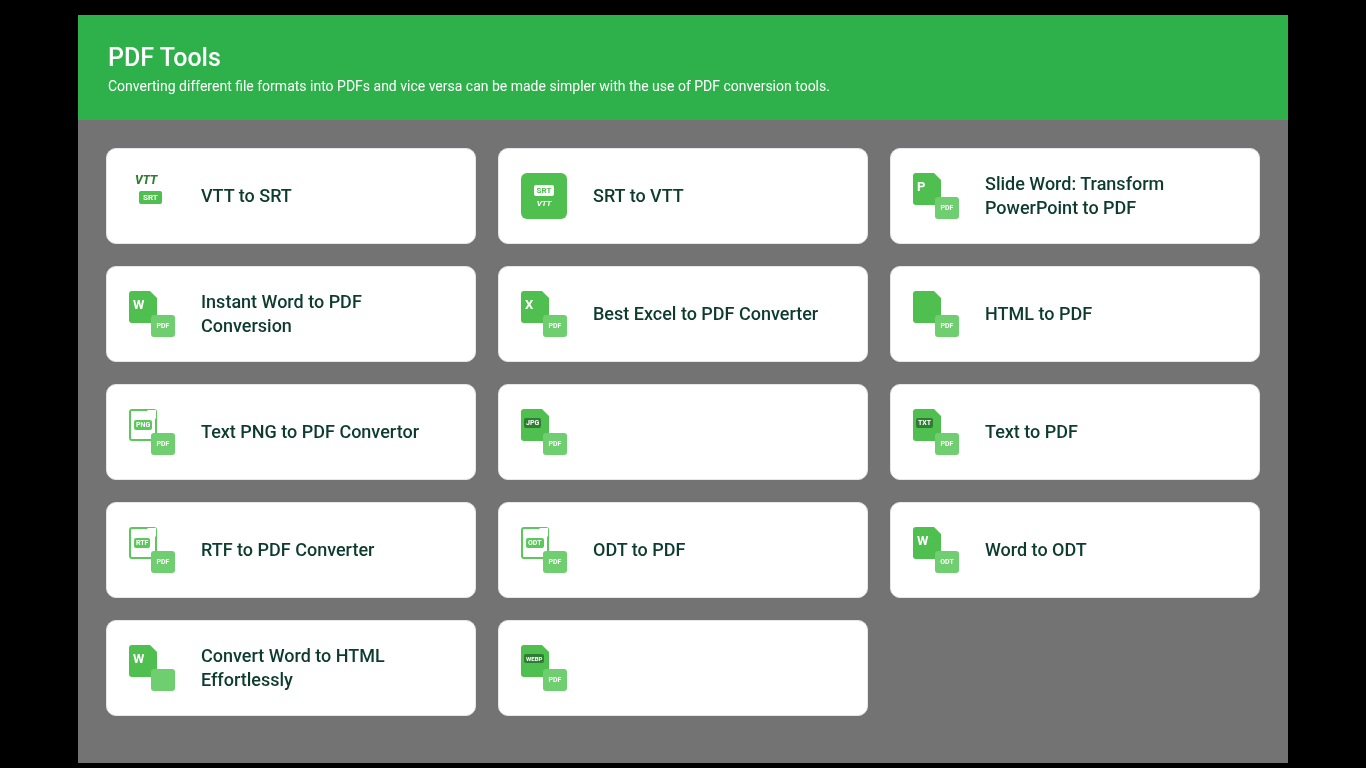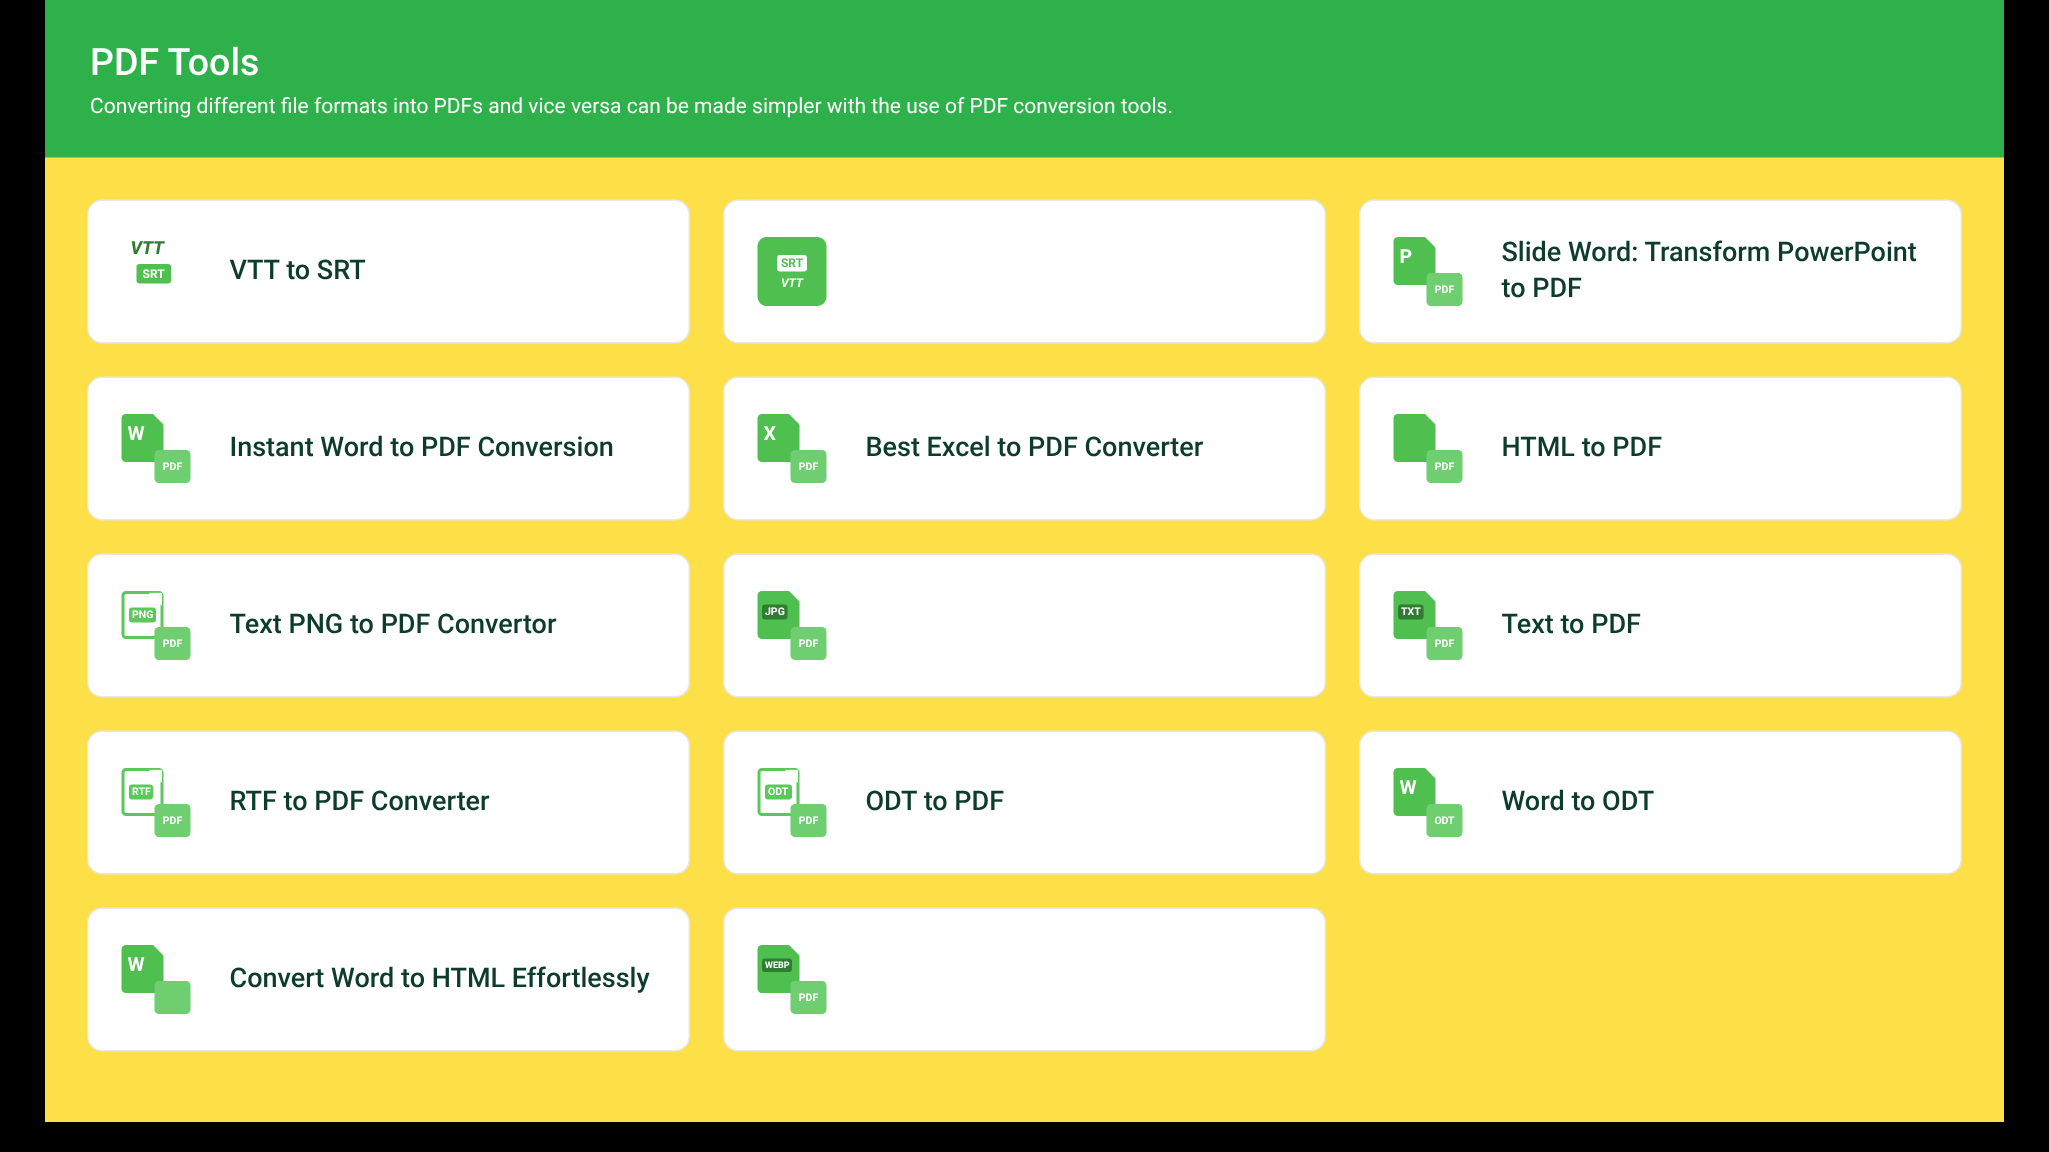--- a/index.html
+++ b/index.html
@@ -4,23 +4,23 @@
 <style>
   * { box-sizing: border-box; margin: 0; padding: 0; }
   body {
     font-family: -apple-system, BlinkMacSystemFont, "Segoe UI", Roboto, "Helvetica Neue", Arial, sans-serif;
     background: #000;
     width: 1366px;
     height: 768px;
     overflow: hidden;
   }
   .page {
-    background: #fde047;
-    width: 1306px;
-    margin: 0 auto;
+    background: #737373;
+    width: 1210px;
+    margin: 15px auto;
     height: 748px;
     position: relative;
     top: 0;
   }
   .header {
     background: #2eb14a;
     color: #fff;
     padding: 28px 30px 26px 30px;
   }
   .header-title {
@@ -147,20 +147,21 @@
       <div class="card-label">VTT to SRT</div>
     </div>
 
     <div class="card">
       <div class="icon-wrap">
         <div class="srt-box">
             <span class="srt-tag">SRT</span>
             <span class="vtt-tag">VTT</span>
           </div>
       </div>
+      <div class="card-label">SRT to VTT</div>
     </div>
 
     <div class="card">
       <div class="icon-wrap solid">
         <div class="fileA">
             <span class="letter">P</span>
           </div>
           <div class="fileB pdf"></div>
       </div>
       <div class="card-label">Slide Word: Transform PowerPoint to PDF</div>

